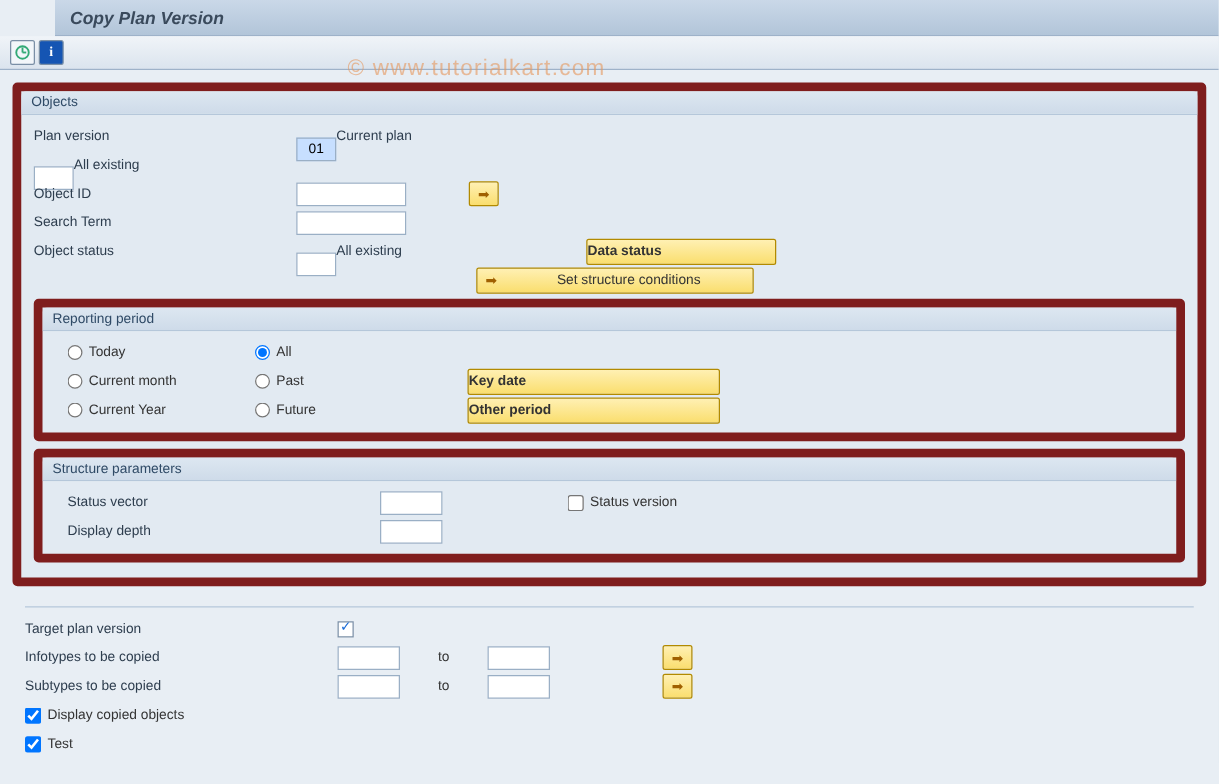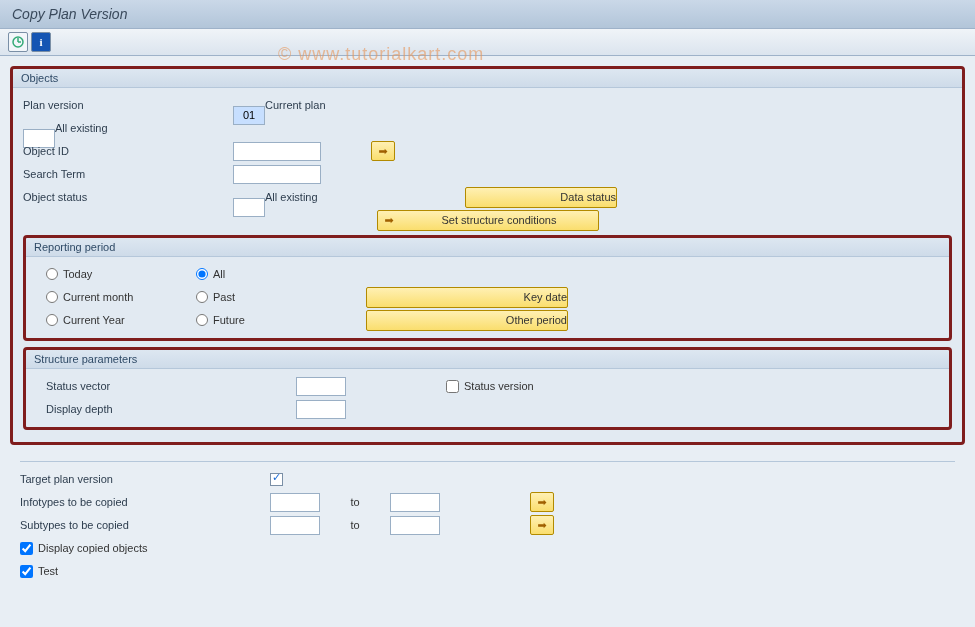--- a/index.html
+++ b/index.html
@@ -10,24 +10,25 @@
   background: #e8eef4;
   color: #333;
   width: 975px;
   height: 627px;
   overflow: hidden;
 }
 .title-bar {
   background: linear-gradient(to bottom, #cad8e8, #b2c5d9);
   border-bottom: 1px solid #9eb2c9;
   padding: 6px 12px;
-  font-weight: normal;
+  font-weight: bold;
   font-style: italic;
   font-size: 14px;
   color: #3a4a5c;
+  margin-left: 44px;
 }
 .toolbar {
   background: linear-gradient(to bottom, #f0f4f8, #dbe4ee);
   border-bottom: 1px solid #9eb2c9;
   padding: 3px 8px;
   display: flex;
   align-items: center;
   gap: 3px;
 }
 .toolbar-btn {
@@ -49,21 +50,21 @@
   color: rgba(230,150,90,0.6);
   font-size: 18px;
   letter-spacing: 1px;
   pointer-events: none;
   margin-left: 28px;
 }
 .content {
   padding: 10px;
 }
 .groupbox {
-  border: 3px solid #7f1d1d;
+  border: 7px solid #7f1d1d;
   border-radius: 4px;
   background: #e2eaf2;
   margin-bottom: 6px;
 }
 .groupbox-header {
   background: linear-gradient(to bottom, #dde7f1, #cedbe9);
   border-bottom: 1px solid #b5c7da;
   border-radius: 4px 4px 0 0;
   padding: 3px 8px;
   color: #2f4a66;
@@ -113,26 +114,27 @@
   align-items: center;
   justify-content: center;
   cursor: pointer;
   color: #a06000;
   font-size: 11px;
 }
 .yellow-btn {
   border: 1px solid #b28a00;
   border-radius: 2px;
   background: linear-gradient(to bottom, #fff0b3, #fade6e);
-  text-align: right;
+  text-align: left;
   font-size: 11px;
   color: #333;
   cursor: pointer;
   height: 19px;
   line-height: 19px;
+  font-weight: bold;
 }
 .yellow-btn-long { width: 200px; }
 .yellow-btn-mid { width: 150px; }
 .combo-btn {
   display: inline-flex;
   border: 1px solid #b28a00;
   border-radius: 2px;
   background: linear-gradient(to bottom, #fff0b3, #fade6e);
   height: 19px;
   align-items: center;

